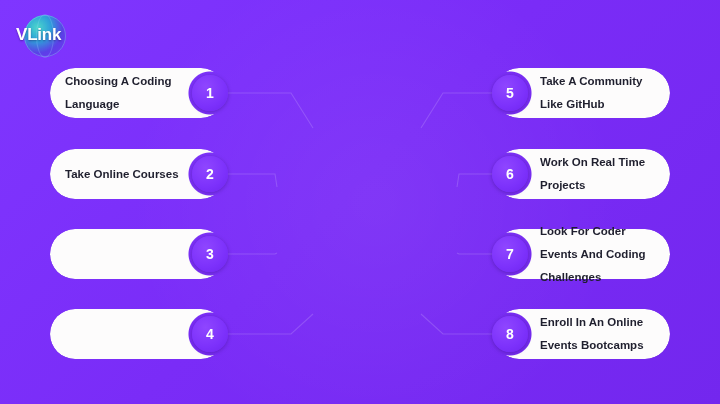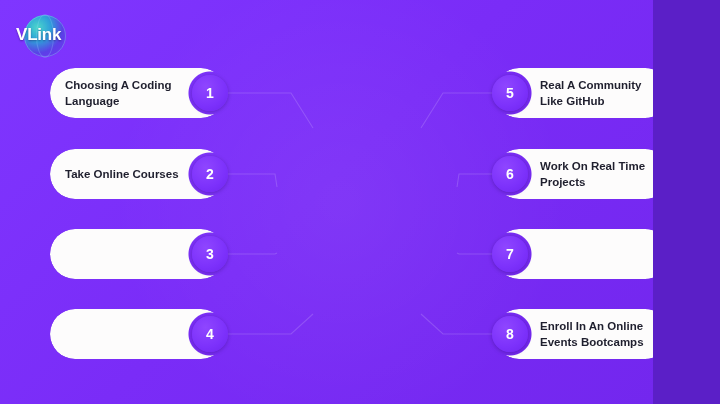--- a/index.html
+++ b/index.html
@@ -5,21 +5,21 @@
   html, body {
     margin: 0;
     padding: 0;
     background: #5b1fc7;
   }
   body {
     font-family: "Liberation Sans", sans-serif;
   }
   #infographic {
     position: relative;
-    width: 653px;
+    width: 720px;
     height: 404px;
     overflow: hidden;
     background: #a16207;
   }
   .bg-layer {
     position: absolute;
     inset: 0;
     background:
       radial-gradient(circle at 52% 50%, rgba(255,255,255,0.055) 0%, rgba(255,255,255,0.0) 58%),
       linear-gradient(135deg, #7f36ff 0%, #7a2cf7 48%, #7327ee 100%);
@@ -141,21 +141,21 @@
     border-radius: 25px;
     box-shadow: 0 4px 10px rgba(35,0,80,0.22);
   }
   .step-label {
     position: absolute;
     top: 50%;
     transform: translateY(-50%);
     color: #1f1f2e;
     font-size: 11.5px;
     font-weight: bold;
-    line-height: 16px;
+    line-height: 23px;
   }
   .step-badge {
     position: absolute;
     width: 36px;
     height: 36px;
     border-radius: 50%;
     top: 7px;
     background: radial-gradient(circle at 38% 32%, #8f46ff 0%, #7c31fb 60%, #6f24ef 100%);
     color: #ffffff;
     font-size: 14px;
@@ -231,30 +231,31 @@
     <div class="step-pill"></div>
     <div class="step-badge">3</div>
   </div>
   <div class="step left" style="left:50px;top:309px">
     <div class="step-pill"></div>
     <div class="step-badge">4</div>
   </div>
 
   <div class="step right" style="left:494px;top:68px">
     <div class="step-pill"></div>
-    <div class="step-label">Real A Community Like GitHub</div>
+    <div class="step-label">Take A Community Like GitHub</div>
     <div class="step-badge">5</div>
   </div>
   <div class="step right" style="left:494px;top:149px">
     <div class="step-pill"></div>
     <div class="step-label">Work On Real Time Projects</div>
     <div class="step-badge">6</div>
   </div>
   <div class="step right" style="left:494px;top:229px">
     <div class="step-pill"></div>
+    <div class="step-label">Look For Coder Events And Coding Challenges</div>
     <div class="step-badge">7</div>
   </div>
   <div class="step right" style="left:494px;top:309px">
     <div class="step-pill"></div>
     <div class="step-label">Enroll In An Online Events Bootcamps</div>
     <div class="step-badge">8</div>
   </div>
 </div>
 
 </body></html>

